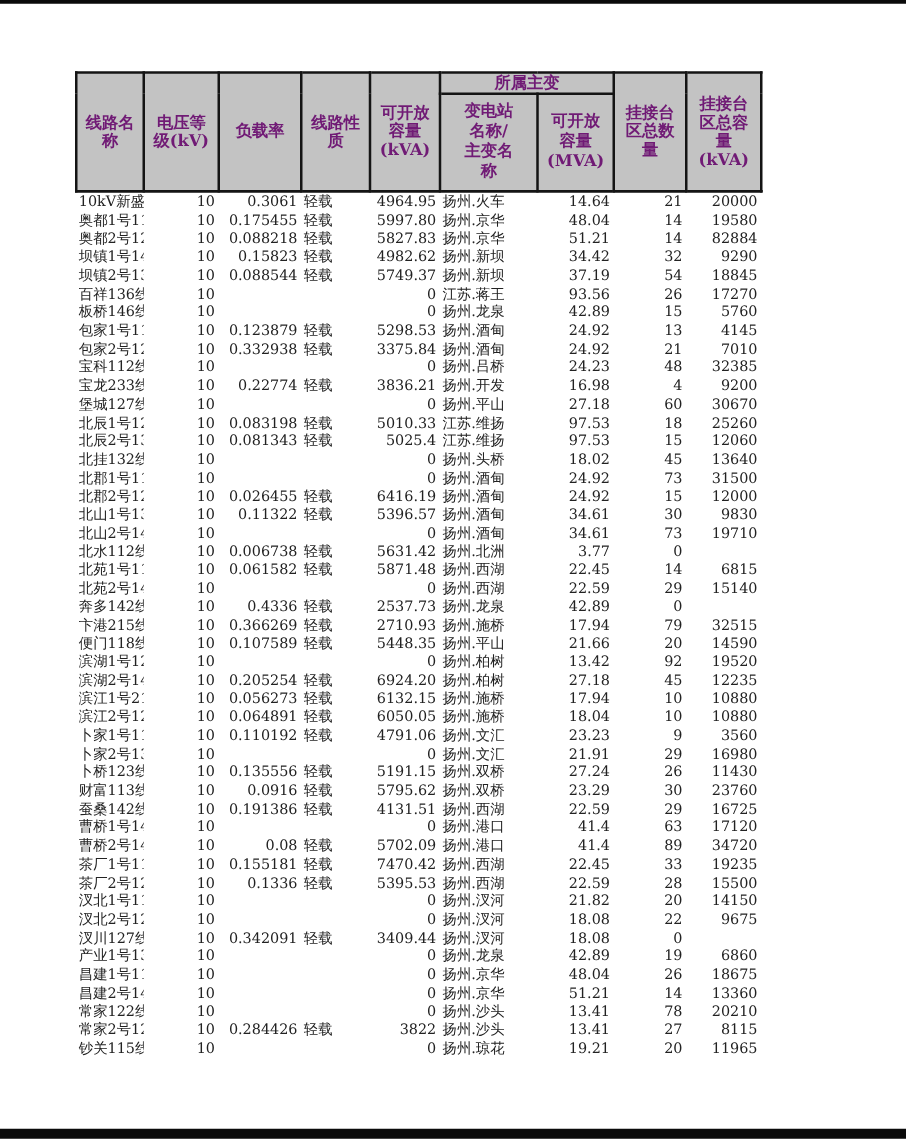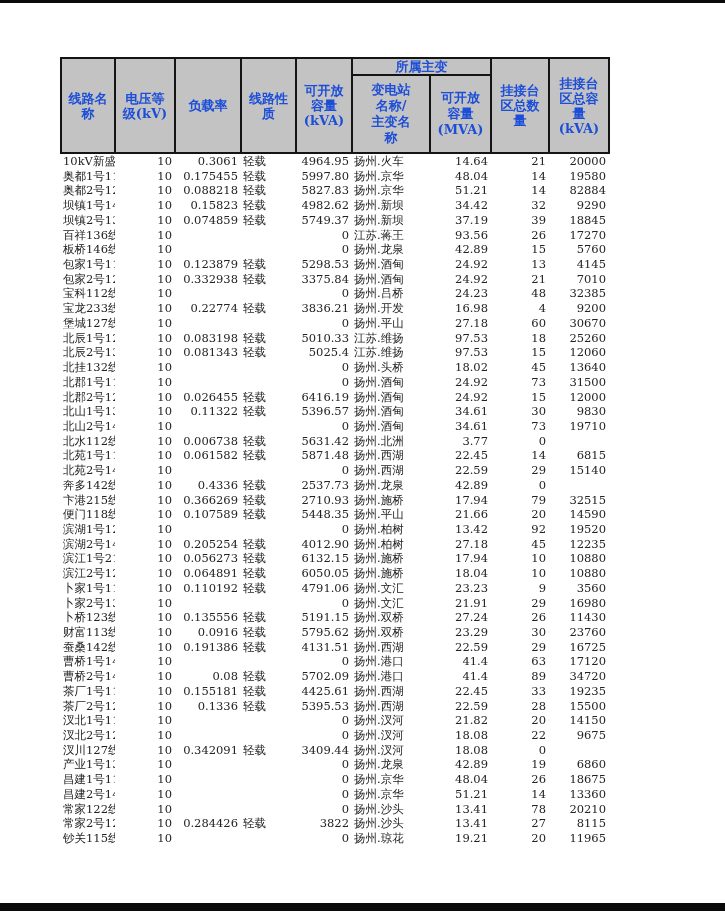--- a/index.html
+++ b/index.html
@@ -17,21 +17,21 @@
   table.cap thead th{
     background:#c3c3c3;
     border:2px solid #141414;
     font-weight:bold;
     font-size:13px;
     line-height:16px;
     text-align:center;
     vertical-align:middle;
     white-space:pre-line;
     padding:1px 0;
-    color:#1d4ed8;
+    color:#701a75;
   }
   table.cap thead tr.group-row th{height:15px;padding:0;line-height:15px;}
   table.cap thead tr.main-row th{height:74px;}
   table.cap tbody td{
     border:none;
     font-size:11.5px;
     height:14.72px;
     line-height:14.72px;
     padding:0;
     white-space:nowrap;
@@ -132,26 +132,26 @@
         <td class="txt">轻载</td>
         <td class="num">4982.62</td>
         <td class="txt">扬州.新坝</td>
         <td class="num">34.42</td>
         <td class="num">32</td>
         <td class="num">9290</td>
       </tr>
       <tr>
         <td class="txt">坝镇2号13</td>
         <td class="num">10</td>
-        <td class="num">0.074859</td>
+        <td class="num">0.088544</td>
         <td class="txt">轻载</td>
         <td class="num">5749.37</td>
         <td class="txt">扬州.新坝</td>
         <td class="num">37.19</td>
-        <td class="num">39</td>
+        <td class="num">54</td>
         <td class="num">18845</td>
       </tr>
       <tr>
         <td class="txt">百祥136线</td>
         <td class="num">10</td>
         <td class="num"></td>
         <td class="txt"></td>
         <td class="num">0</td>
         <td class="txt">江苏.蒋王</td>
         <td class="num">93.56</td>
@@ -376,21 +376,21 @@
         <td class="txt">扬州.柏树</td>
         <td class="num">13.42</td>
         <td class="num">92</td>
         <td class="num">19520</td>
       </tr>
       <tr>
         <td class="txt">滨湖2号14</td>
         <td class="num">10</td>
         <td class="num">0.205254</td>
         <td class="txt">轻载</td>
-        <td class="num">4012.90</td>
+        <td class="num">6924.20</td>
         <td class="txt">扬州.柏树</td>
         <td class="num">27.18</td>
         <td class="num">45</td>
         <td class="num">12235</td>
       </tr>
       <tr>
         <td class="txt">滨江1号21</td>
         <td class="num">10</td>
         <td class="num">0.056273</td>
         <td class="txt">轻载</td>
@@ -486,21 +486,21 @@
         <td class="txt">扬州.港口</td>
         <td class="num">41.4</td>
         <td class="num">89</td>
         <td class="num">34720</td>
       </tr>
       <tr>
         <td class="txt">茶厂1号11</td>
         <td class="num">10</td>
         <td class="num">0.155181</td>
         <td class="txt">轻载</td>
-        <td class="num">4425.61</td>
+        <td class="num">7470.42</td>
         <td class="txt">扬州.西湖</td>
         <td class="num">22.45</td>
         <td class="num">33</td>
         <td class="num">19235</td>
       </tr>
       <tr>
         <td class="txt">茶厂2号12</td>
         <td class="num">10</td>
         <td class="num">0.1336</td>
         <td class="txt">轻载</td>

